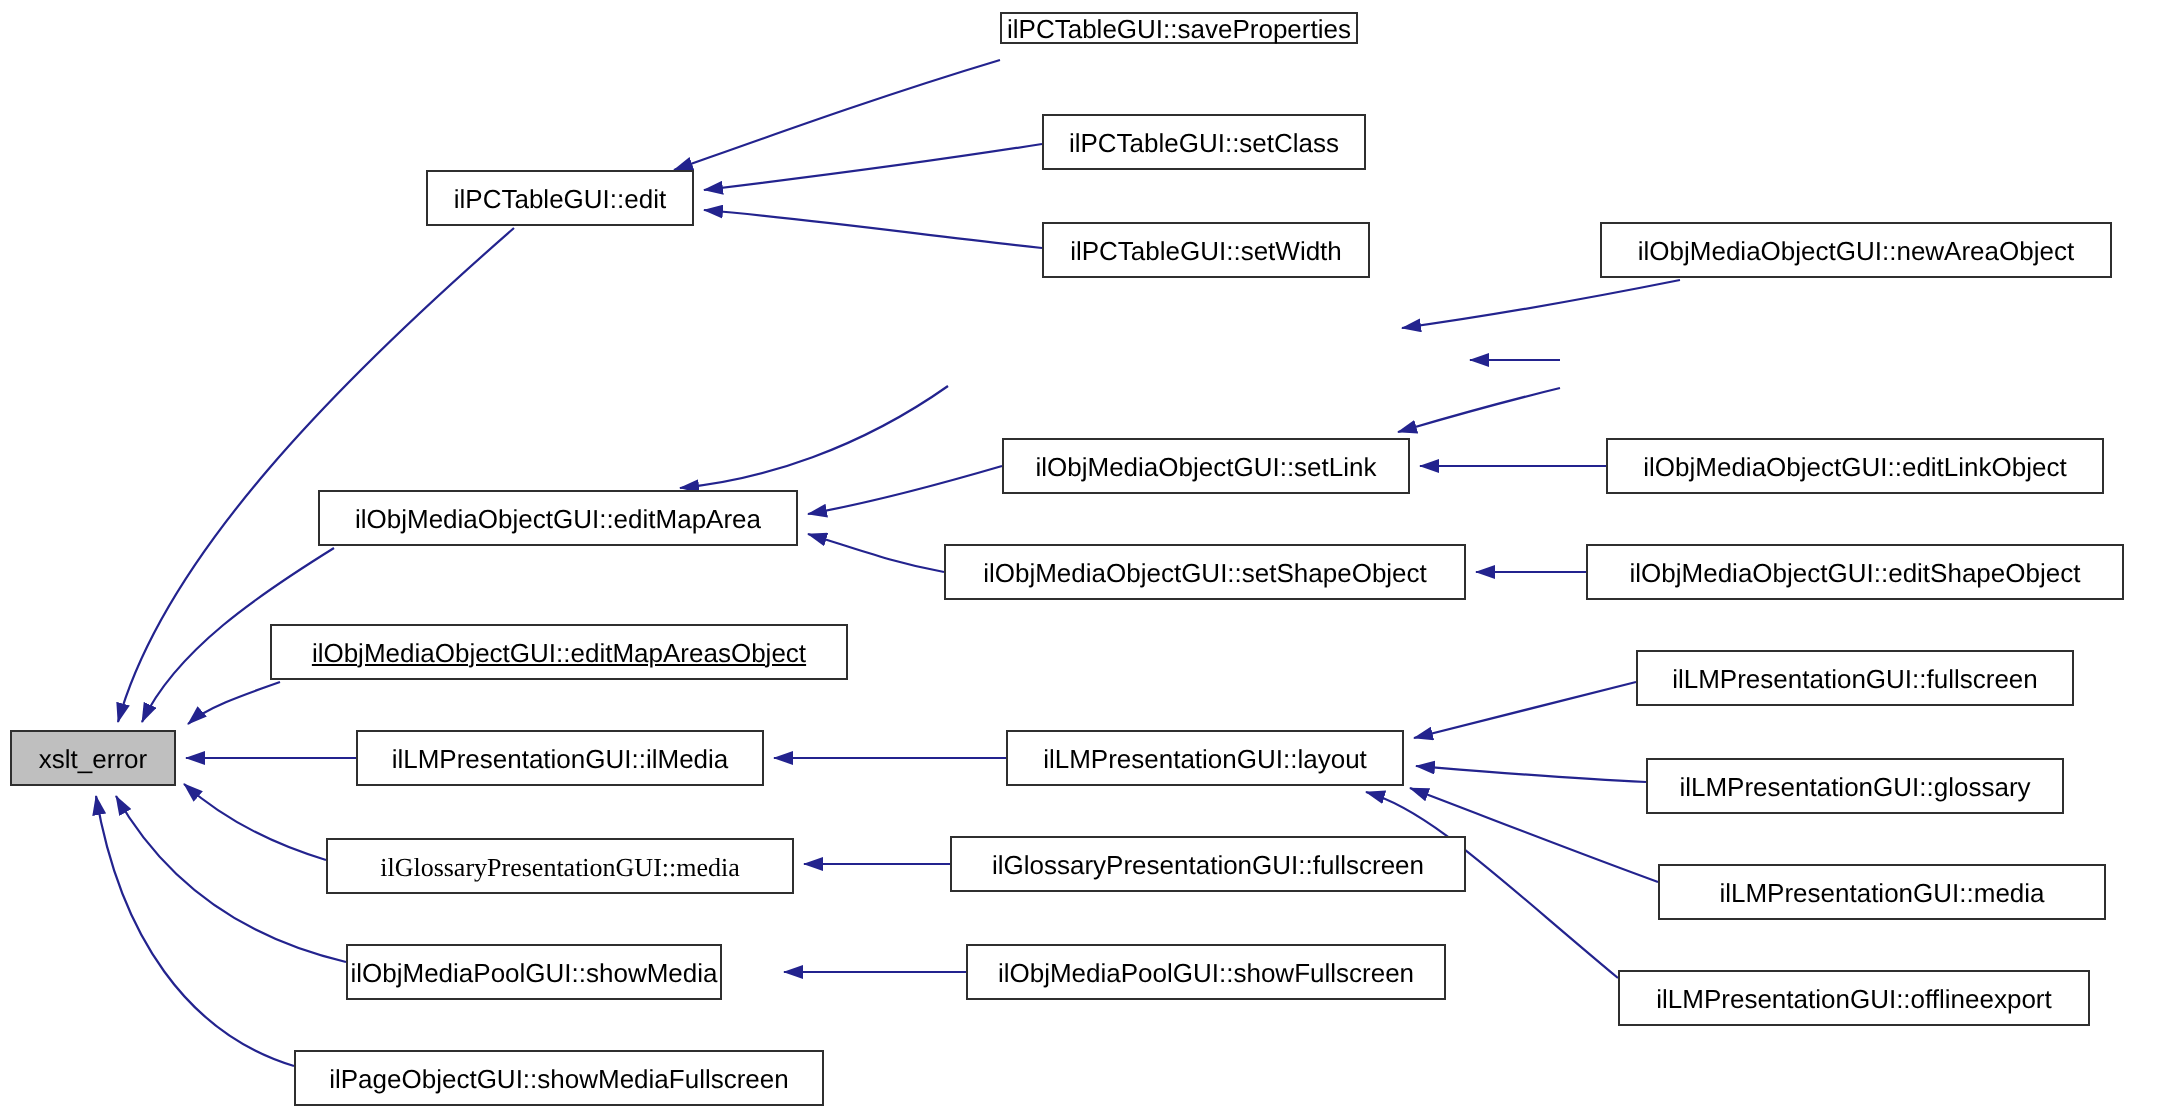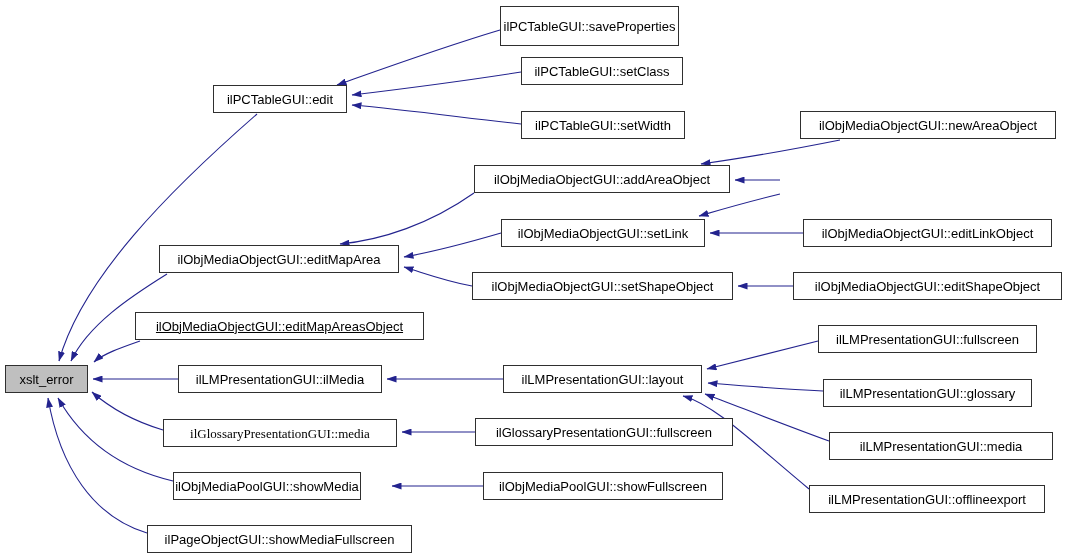--- a/index.html
+++ b/index.html
@@ -81,25 +81,24 @@
       <path class="edge" d="M818,341 C775,352 740,361 707,369" marker-end="url(#arrowhead)"></path>
       <path class="edge" d="M823,391 C780,389 745,386 708,383" marker-end="url(#arrowhead)"></path>
       <path class="edge" d="M829,441 C785,425 742,408 705,394" marker-end="url(#arrowhead)"></path>
       <path class="edge" d="M809,489 C750,440 715,405 683,396" marker-end="url(#arrowhead)"></path>
       <path class="edge" d="M475,432 L402,432" marker-end="url(#arrowhead)"></path>
       <path class="edge" d="M483,486 L392,486" marker-end="url(#arrowhead)"></path>
     </svg>
 
 <div class="node root" style="left: 5px; top: 365px; width: 83px; height: 28px;">xslt_error</div>
     <div class="node" style="left: 213px; top: 85px; width: 134px; height: 28px;">ilPCTableGUI::edit</div>
-    <div class="node" style="left: 500px; top: 6px; width: 179px; height: 40px;">ilPCTableGUI::saveProperties</div>
+    <div class="node" style="left: 500px; top: 6px; width: 179px; height: 16px;">ilPCTableGUI::saveProperties</div>
     <div class="node" style="left: 521px; top: 57px; width: 162px; height: 28px;">ilPCTableGUI::setClass</div>
     <div class="node" style="left: 521px; top: 111px; width: 164px; height: 28px;">ilPCTableGUI::setWidth</div>
     <div class="node" style="left: 159px; top: 245px; width: 240px; height: 28px;">ilObjMediaObjectGUI::editMapArea</div>
-    <div class="node" style="left: 474px; top: 165px; width: 256px; height: 28px;">ilObjMediaObjectGUI::addAreaObject</div>
     <div class="node" style="left: 501px; top: 219px; width: 204px; height: 28px;">ilObjMediaObjectGUI::setLink</div>
     <div class="node" style="left: 472px; top: 272px; width: 261px; height: 28px;">ilObjMediaObjectGUI::setShapeObject</div>
     <div class="node" style="left: 800px; top: 111px; width: 256px; height: 28px;">ilObjMediaObjectGUI::newAreaObject</div>
     <div class="node" style="left: 793px; top: 272px; width: 269px; height: 28px;">ilObjMediaObjectGUI::editShapeObject</div>
     <div class="node" style="left: 803px; top: 219px; width: 249px; height: 28px;">ilObjMediaObjectGUI::editLinkObject</div>
     <div class="node" style="left: 135px; top: 312px; width: 289px; height: 28px; text-decoration: underline;">ilObjMediaObjectGUI::editMapAreasObject</div>
     <div class="node" style="left: 178px; top: 365px; width: 204px; height: 28px;">ilLMPresentationGUI::ilMedia</div>
     <div class="node" style="left: 503px; top: 365px; width: 199px; height: 28px;">ilLMPresentationGUI::layout</div>
     <div class="node" style="left: 818px; top: 325px; width: 219px; height: 28px;">ilLMPresentationGUI::fullscreen</div>
     <div class="node" style="left: 823px; top: 379px; width: 209px; height: 28px;">ilLMPresentationGUI::glossary</div>

